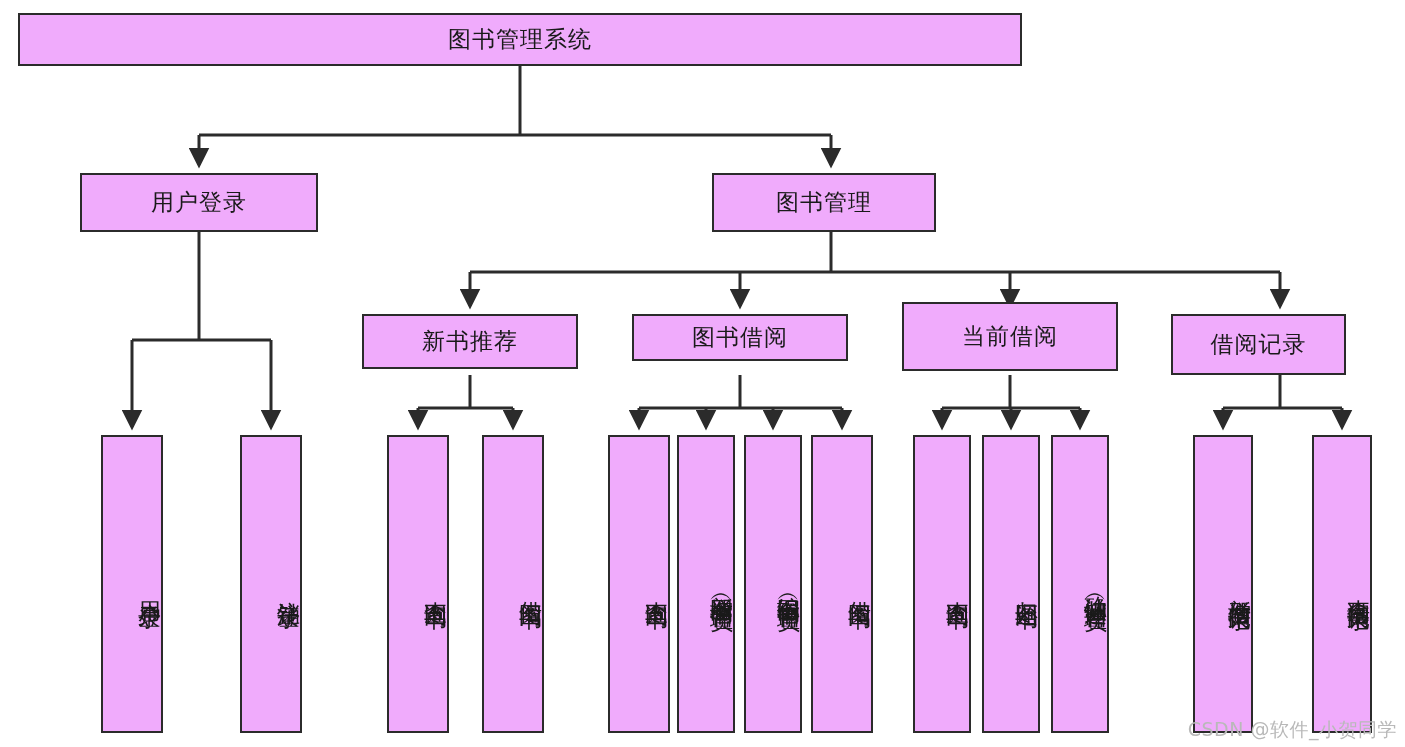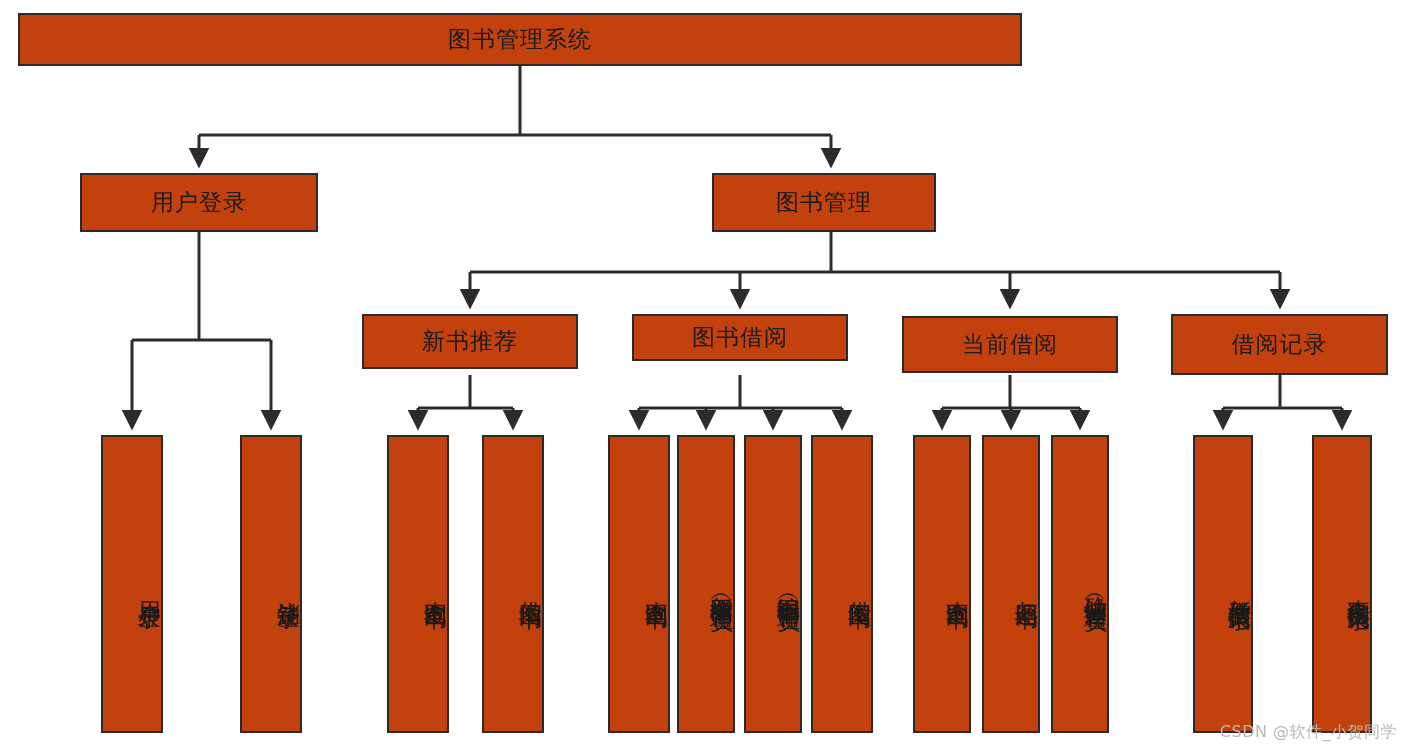--- a/index.html
+++ b/index.html
@@ -21,21 +21,21 @@
     position: absolute;
     left: 0;
     top: 0;
     width: 1405px;
     height: 747px;
     pointer-events: none;
   }
   .node {
     position: absolute;
     box-sizing: border-box;
-    background: #c2410c;
+    background: #f0abfc;
     border: 2px solid #2b2b2b;
     display: flex;
     align-items: center;
     justify-content: center;
     color: #1a1a1a;
   }
   .node.h {
     font-size: 23px;
     letter-spacing: 1px;
   }
@@ -48,21 +48,21 @@
     padding-top: 6px;
     align-items: flex-start;
     justify-content: center;
     white-space: nowrap;
     overflow: hidden;
   }
   .watermark {
     position: absolute;
     right: 8px;
     bottom: 4px;
-    font-size: 16px;
+    font-size: 19px;
     color: #b9b9b9;
     letter-spacing: 0.5px;
     white-space: nowrap;
   }
 </style>
 </head>
 <body>
 
 <div id="canvas">
 
@@ -116,22 +116,22 @@
     </g>
   </svg>
 
   <div class="node h" style="left: 18px; top: 13px; width: 1004px; height: 53px;">图书管理系统</div>
 
   <div class="node h" style="left: 80px; top: 173px; width: 238px; height: 59px;">用户登录</div>
   <div class="node h" style="left: 712px; top: 173px; width: 224px; height: 59px;">图书管理</div>
 
   <div class="node h" style="left: 362px; top: 314px; width: 216px; height: 55px;">新书推荐</div>
   <div class="node h" style="left: 632px; top: 314px; width: 216px; height: 47px;">图书借阅</div>
-  <div class="node h" style="left: 902px; top: 316px; width: 216px; height: 57px;">当前借阅</div>
-  <div class="node h" style="left: 1171px; top: 314px; width: 217px; height: 61px;">借阅记录</div>
+  <div class="node h" style="left: 902px; top: 302px; width: 216px; height: 69px;">当前借阅</div>
+  <div class="node h" style="left: 1171px; top: 314px; width: 175px; height: 61px;">借阅记录</div>
 
   <div class="node leaf" style="left: 101px; top: 435px; width: 62px; height: 298px;">用户登录</div>
   <div class="node leaf" style="left: 240px; top: 435px; width: 62px; height: 298px;">注销登录</div>
   <div class="node leaf" style="left: 387px; top: 435px; width: 62px; height: 298px;">查询图书</div>
   <div class="node leaf" style="left: 482px; top: 435px; width: 62px; height: 298px;">借阅图书</div>
   <div class="node leaf" style="left: 608px; top: 435px; width: 62px; height: 298px;">查询图书</div>
   <div class="node leaf" style="left: 677px; top: 435px; width: 58px; height: 298px;">新增图书（管理员）</div>
   <div class="node leaf" style="left: 744px; top: 435px; width: 58px; height: 298px;">编辑图书（管理员）</div>
   <div class="node leaf" style="left: 811px; top: 435px; width: 62px; height: 298px;">借阅图书</div>
   <div class="node leaf" style="left: 913px; top: 435px; width: 58px; height: 298px;">查询图书</div>

